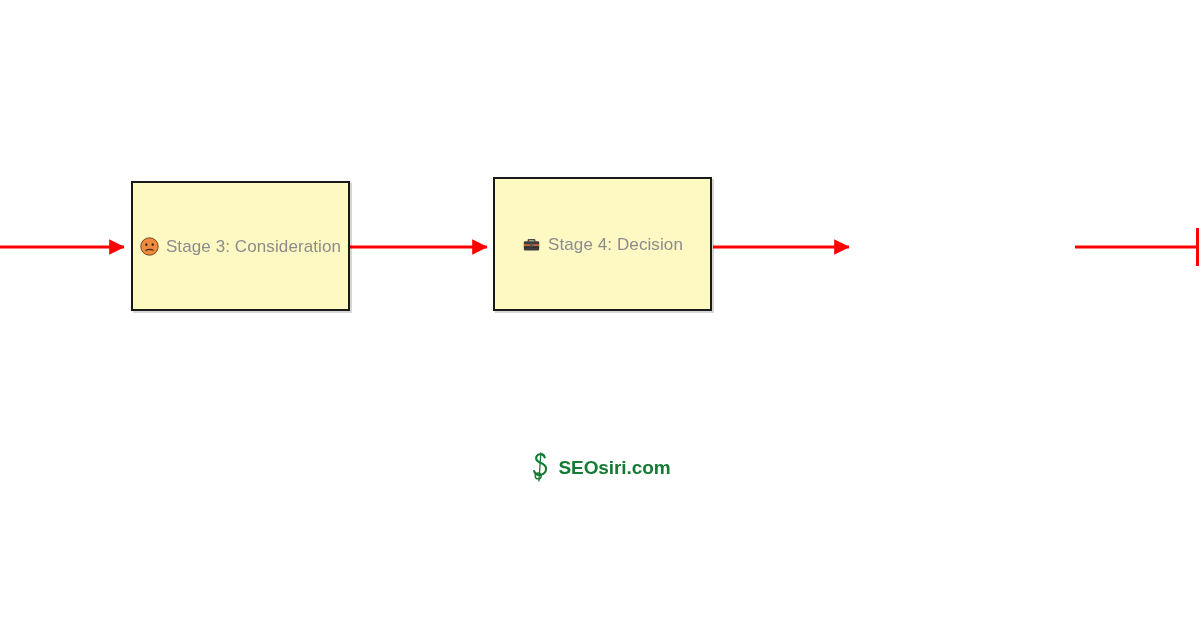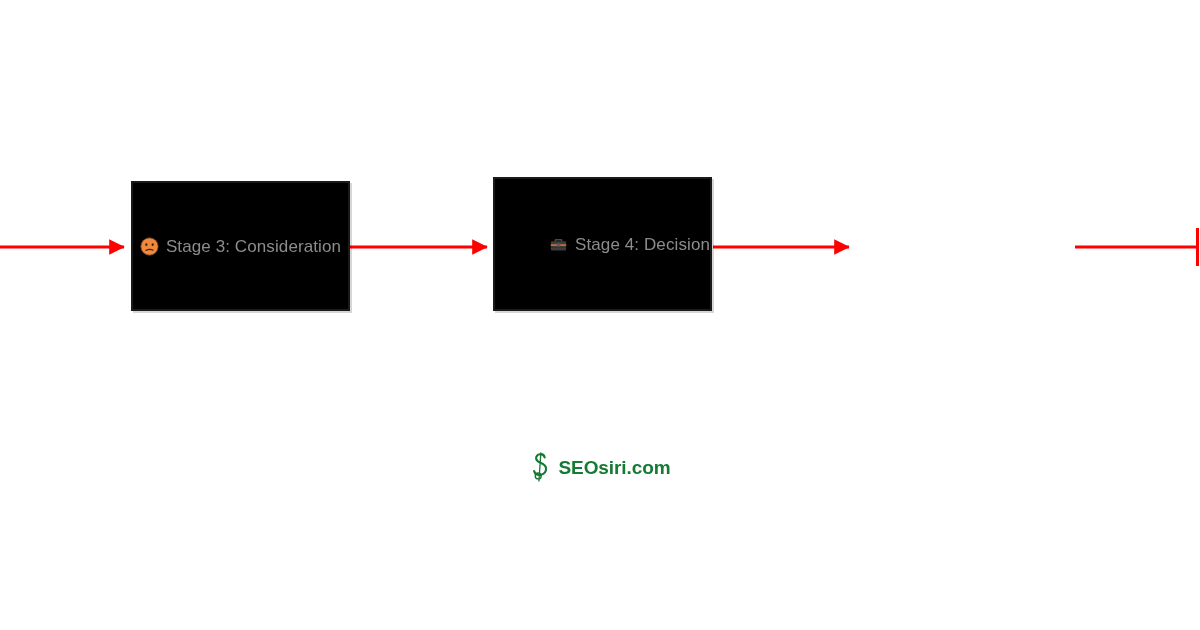--- a/index.html
+++ b/index.html
@@ -29,21 +29,21 @@
     top: 0;
     width: 1200px;
     height: 630px;
     pointer-events: none;
   }
 
   
   .stage-box {
     position: absolute;
     box-sizing: border-box;
-    background: #000000;
+    background: #fef9c3;
     border: 2px solid #1a1a1a;
     box-shadow: 2px 2px 0 rgba(0, 0, 0, 0.16);
     display: flex;
     align-items: center;
     justify-content: center;
   }
 
   .stage-inner {
     display: flex;
     align-items: center;
@@ -62,21 +62,21 @@
 
   .stage-icon {
     width: 19px;
     height: 19px;
     flex: 0 0 19px;
     display: block;
   }
 
   
   #box-stage-3 { left: 131px; top: 181px; width: 219px; height: 130px; }
-  #box-stage-4 { left: 493px; top: 177px; width: 219px; height: 134px; justify-content: flex-end; }
+  #box-stage-4 { left: 493px; top: 177px; width: 219px; height: 134px; }
   #box-stage-5 { left: 855px; top: 181px; width: 220px; height: 130px; }
 
   
   #brand {
     position: absolute;
     left: 0;
     top: 452px;
     width: 1200px;
     display: flex;
     align-items: center;

